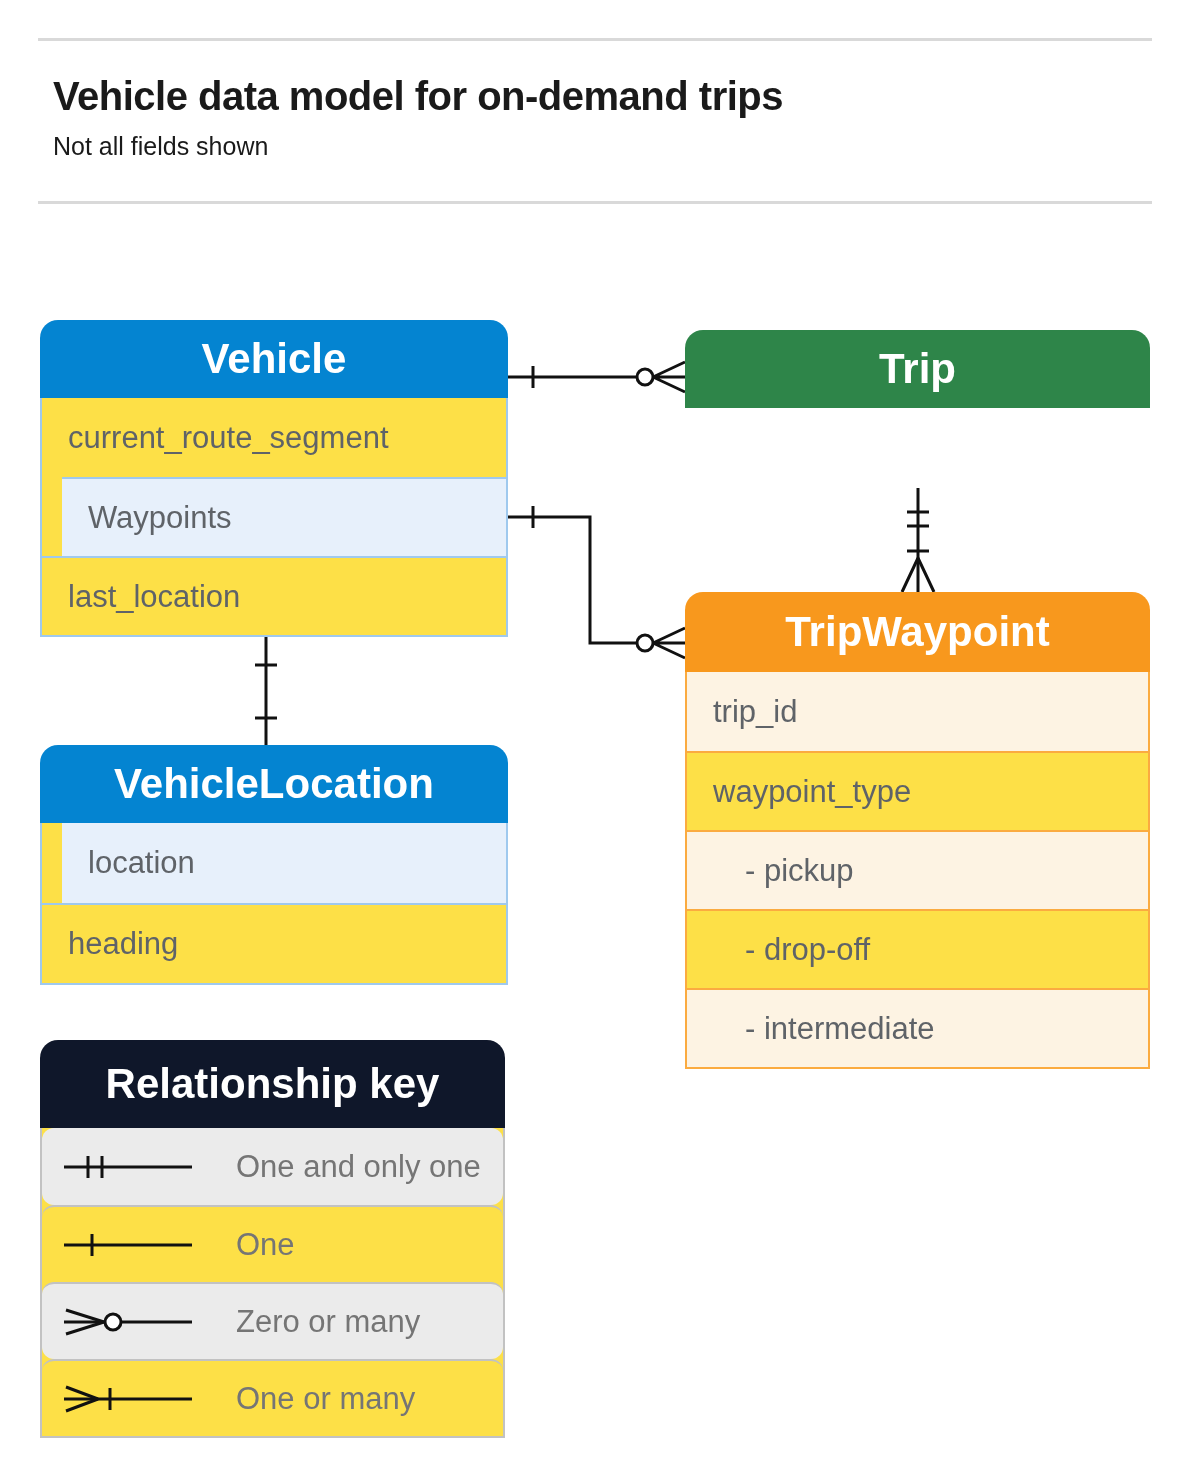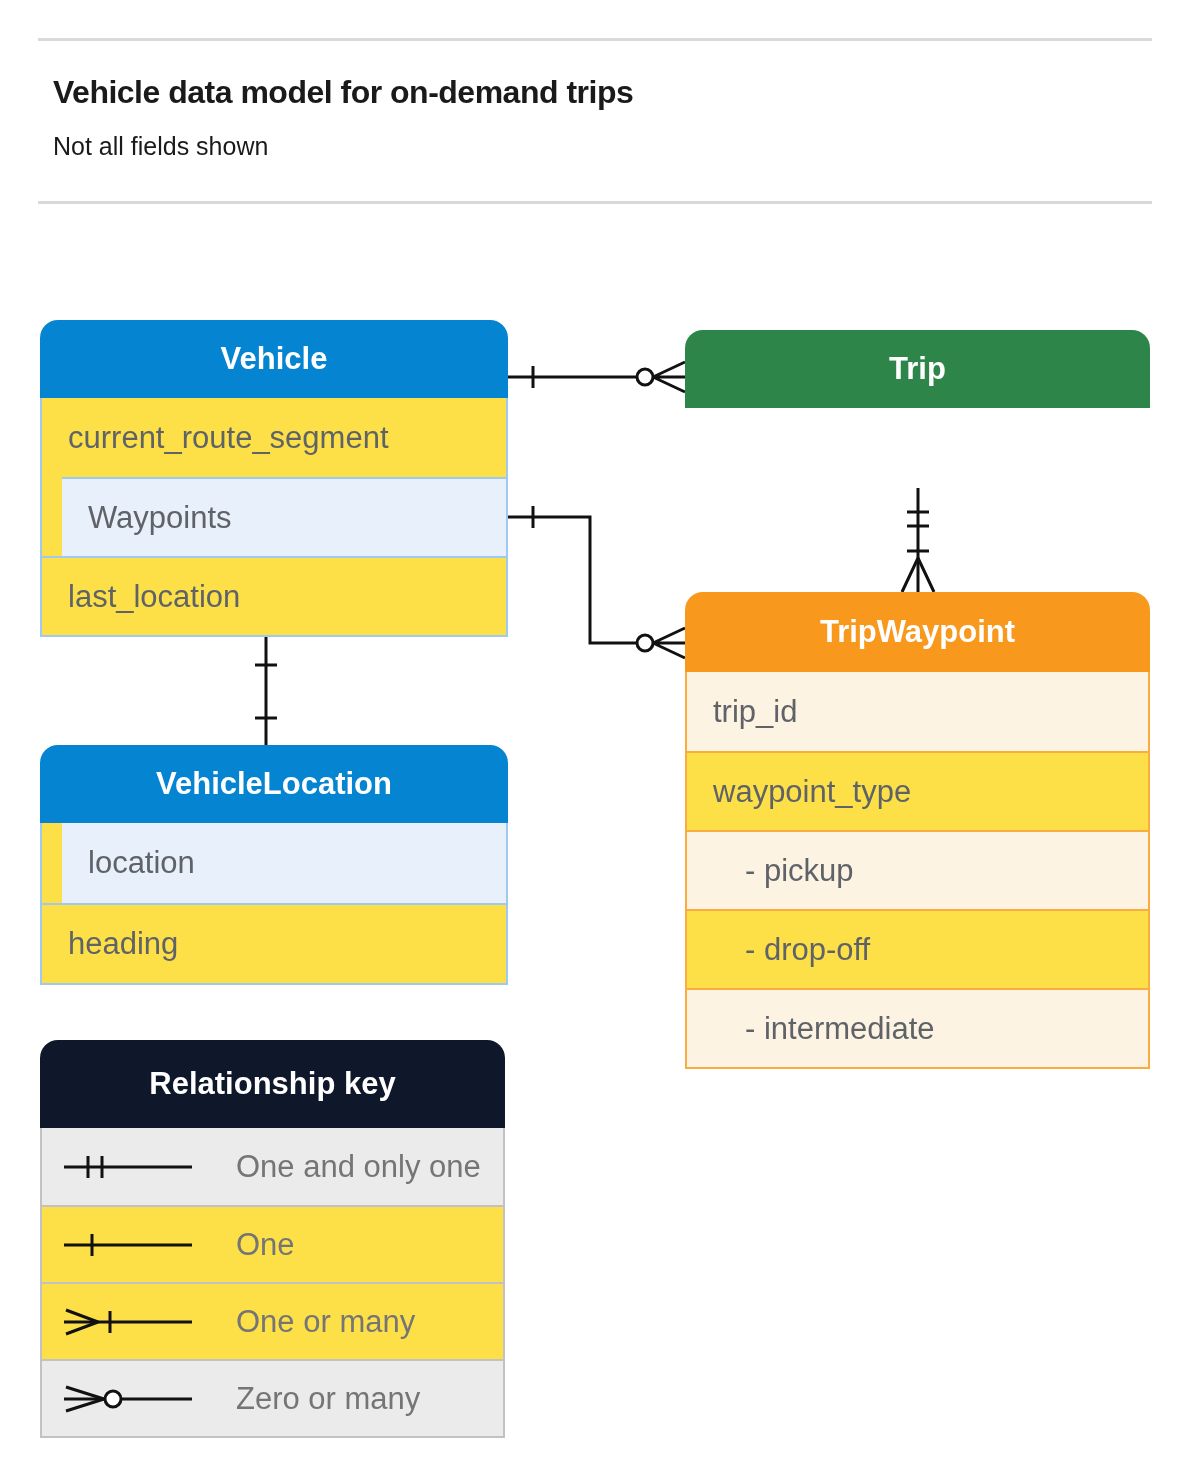--- a/index.html
+++ b/index.html
@@ -4,32 +4,32 @@
 <style>
   html,body { margin:0; padding:0; background:#ffffff; }
   .page {
     position:relative; width:1190px; height:1480px;
     background:#ffffff; overflow:hidden;
     font-family:"Liberation Sans", sans-serif;
   }
   .rule { position:absolute; left:38px; width:1114px; height:3px; background:#d9d9d9; }
   .title {
     position:absolute; left:53px; top:74px;
-    font-size:32px; font-weight:bold; color:#1a1a1a; letter-spacing:-0.5px;
+    font-size:40px; font-weight:bold; color:#1a1a1a; letter-spacing:-0.5px;
   }
   .subtitle {
     position:absolute; left:53px; top:132px;
     font-size:25px; color:#1a1a1a;
   }
 
   .table { position:absolute; }
   .thead {
     height:78px; border-radius:18px 18px 0 0;
     display:flex; align-items:center; justify-content:center;
-    color:#ffffff; font-size:31px; font-weight:bold;
+    color:#ffffff; font-size:42px; font-weight:bold;
   }
   .tbody { border:2px solid; border-top:none; background:#fde047; box-sizing:border-box; }
   .trow {
     height:79px; box-sizing:border-box;
     display:flex; align-items:center;
     padding-left:26px; font-size:31px; color:#5f6368;
     border-top:2px solid;
   }
   .trow:first-child { border-top:none; }
   .trow.sub { padding-left:58px; }
@@ -45,21 +45,21 @@
   .orange .tbody, .orange .trow { border-color:#fbab40; }
   .orange .trow.shade { background:#fdf3e3; }
   .gray  .thead { background:#0f172a; height:88px; }
   .gray  .tbody, .gray  .trow { border-color:#c2c2c2; }
   .gray  .trow.shade { background:#ebebeb; }
 
   
   .t80 .trow { height:80px; }
   .t77 .trow { height:77px; }
 
-  .legend-row { gap:26px; padding-left:18px; color:#757575; }
+  .legend-row { gap:26px; padding-left:18px; color:#757575;border-radius:12px; }
   .legend-sym { flex:0 0 150px; }
 
   #connectors { position:absolute; left:0; top:0; pointer-events:none; }
   .conn { stroke:#111111; stroke-width:3; fill:none; }
   .conn-dot { fill:#ffffff; stroke:#111111; stroke-width:3; }
   .sym { stroke:#111111; stroke-width:3; fill:none; }
   .sym-dot { fill:#ffffff; stroke:#111111; stroke-width:3; }
 </style>
 </head>
 <body>
@@ -146,34 +146,34 @@
       </div>
 
       <div class="trow legend-row">
         <svg class="legend-sym" width="150" height="44" viewBox="0 0 150 44">
           <path class="sym" d="M4 22 L132 22"></path>
           <path class="sym" d="M32 11 L32 33"></path>
         </svg>
         <span>One</span>
       </div>
 
+      <div class="trow shade legend-row">
+        <svg class="legend-sym" width="150" height="44" viewBox="0 0 150 44">
+          <path class="sym" d="M4 22 L132 22"></path>
+          <path class="sym" d="M44 22 L6 10 M44 22 L6 34"></path>
+          <circle class="sym-dot" cx="53" cy="22" r="8"></circle>
+        </svg>
+        <span>Zero or many</span>
+      </div>
+
       <div class="trow legend-row">
         <svg class="legend-sym" width="150" height="44" viewBox="0 0 150 44">
           <path class="sym" d="M4 22 L132 22"></path>
           <path class="sym" d="M38 22 L6 10 M38 22 L6 34"></path>
           <path class="sym" d="M50 11 L50 33"></path>
         </svg>
         <span>One or many</span>
       </div>
 
-      <div class="trow shade legend-row">
-        <svg class="legend-sym" width="150" height="44" viewBox="0 0 150 44">
-          <path class="sym" d="M4 22 L132 22"></path>
-          <path class="sym" d="M44 22 L6 10 M44 22 L6 34"></path>
-          <circle class="sym-dot" cx="53" cy="22" r="8"></circle>
-        </svg>
-        <span>Zero or many</span>
-      </div>
-
     </div>
   </div>
 
 </div>
 
 </body></html>

